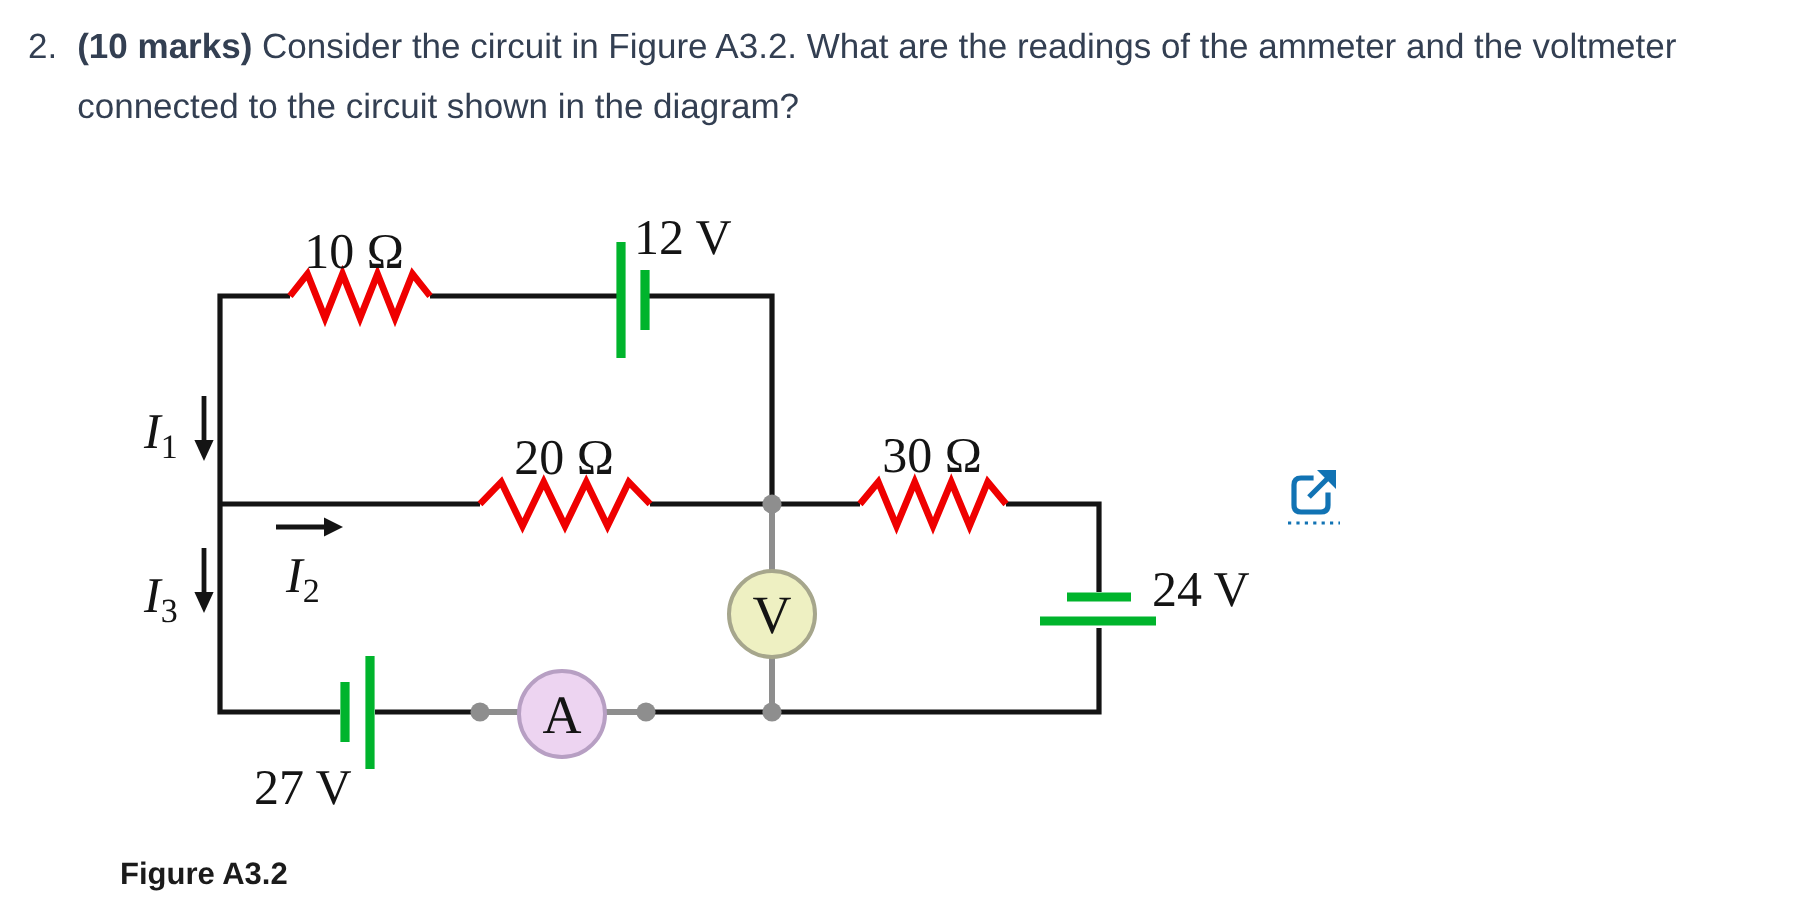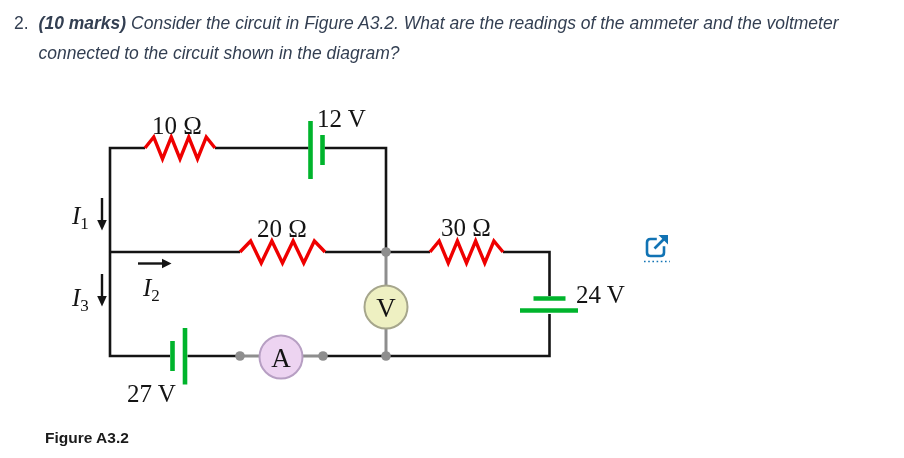--- a/index.html
+++ b/index.html
@@ -5,29 +5,29 @@
   html,body{margin:0;padding:0;background:#ffffff;}
   .screen{
     position:relative;width:904px;height:458px;background:#ffffff;overflow:hidden;
     font-family:"Liberation Sans", sans-serif;
   }
   .question{
     position:absolute;left:14px;top:8px;display:flex;align-items:flex-start;
     color:#333f52;font-size:17.5px;line-height:30px;
   }
   .q-num{margin-right:10px;white-space:nowrap;}
-  .q-text{margin:0;width:852px;font-style:italic;}
+  .q-text{margin:0;width:852px;}
   .q-text b{font-weight:bold;}
   .circuit-svg{position:absolute;left:0;top:0;width:904px;height:458px;}
   .clabel{font-family:"Liberation Serif", serif;font-size:25px;fill:#141414;}
   .mletter{font-family:"Liberation Serif", serif;font-size:27px;fill:#141414;}
   .isym{font-family:"Liberation Serif", serif;font-size:25px;font-style:italic;fill:#141414;}
   .isub{font-family:"Liberation Serif", serif;font-size:17px;fill:#141414;}
   .caption{
-    position:absolute;left:45px;top:429px;font-size:15.5px;font-weight:bold;color:#1b1b1b;
+    position:absolute;left:60px;top:429px;font-size:15.5px;font-weight:bold;color:#1b1b1b;
   }
 </style>
 </head>
 <body>
 
 <div class="screen">
 
   <div class="question">
     <span class="q-num">2.</span>
     <p class="q-text"><b>(10 marks)</b> <span>Consider the circuit in Figure A3.2. What are the readings of the ammeter and the voltmeter connected to the circuit shown in the diagram?</span></p>

